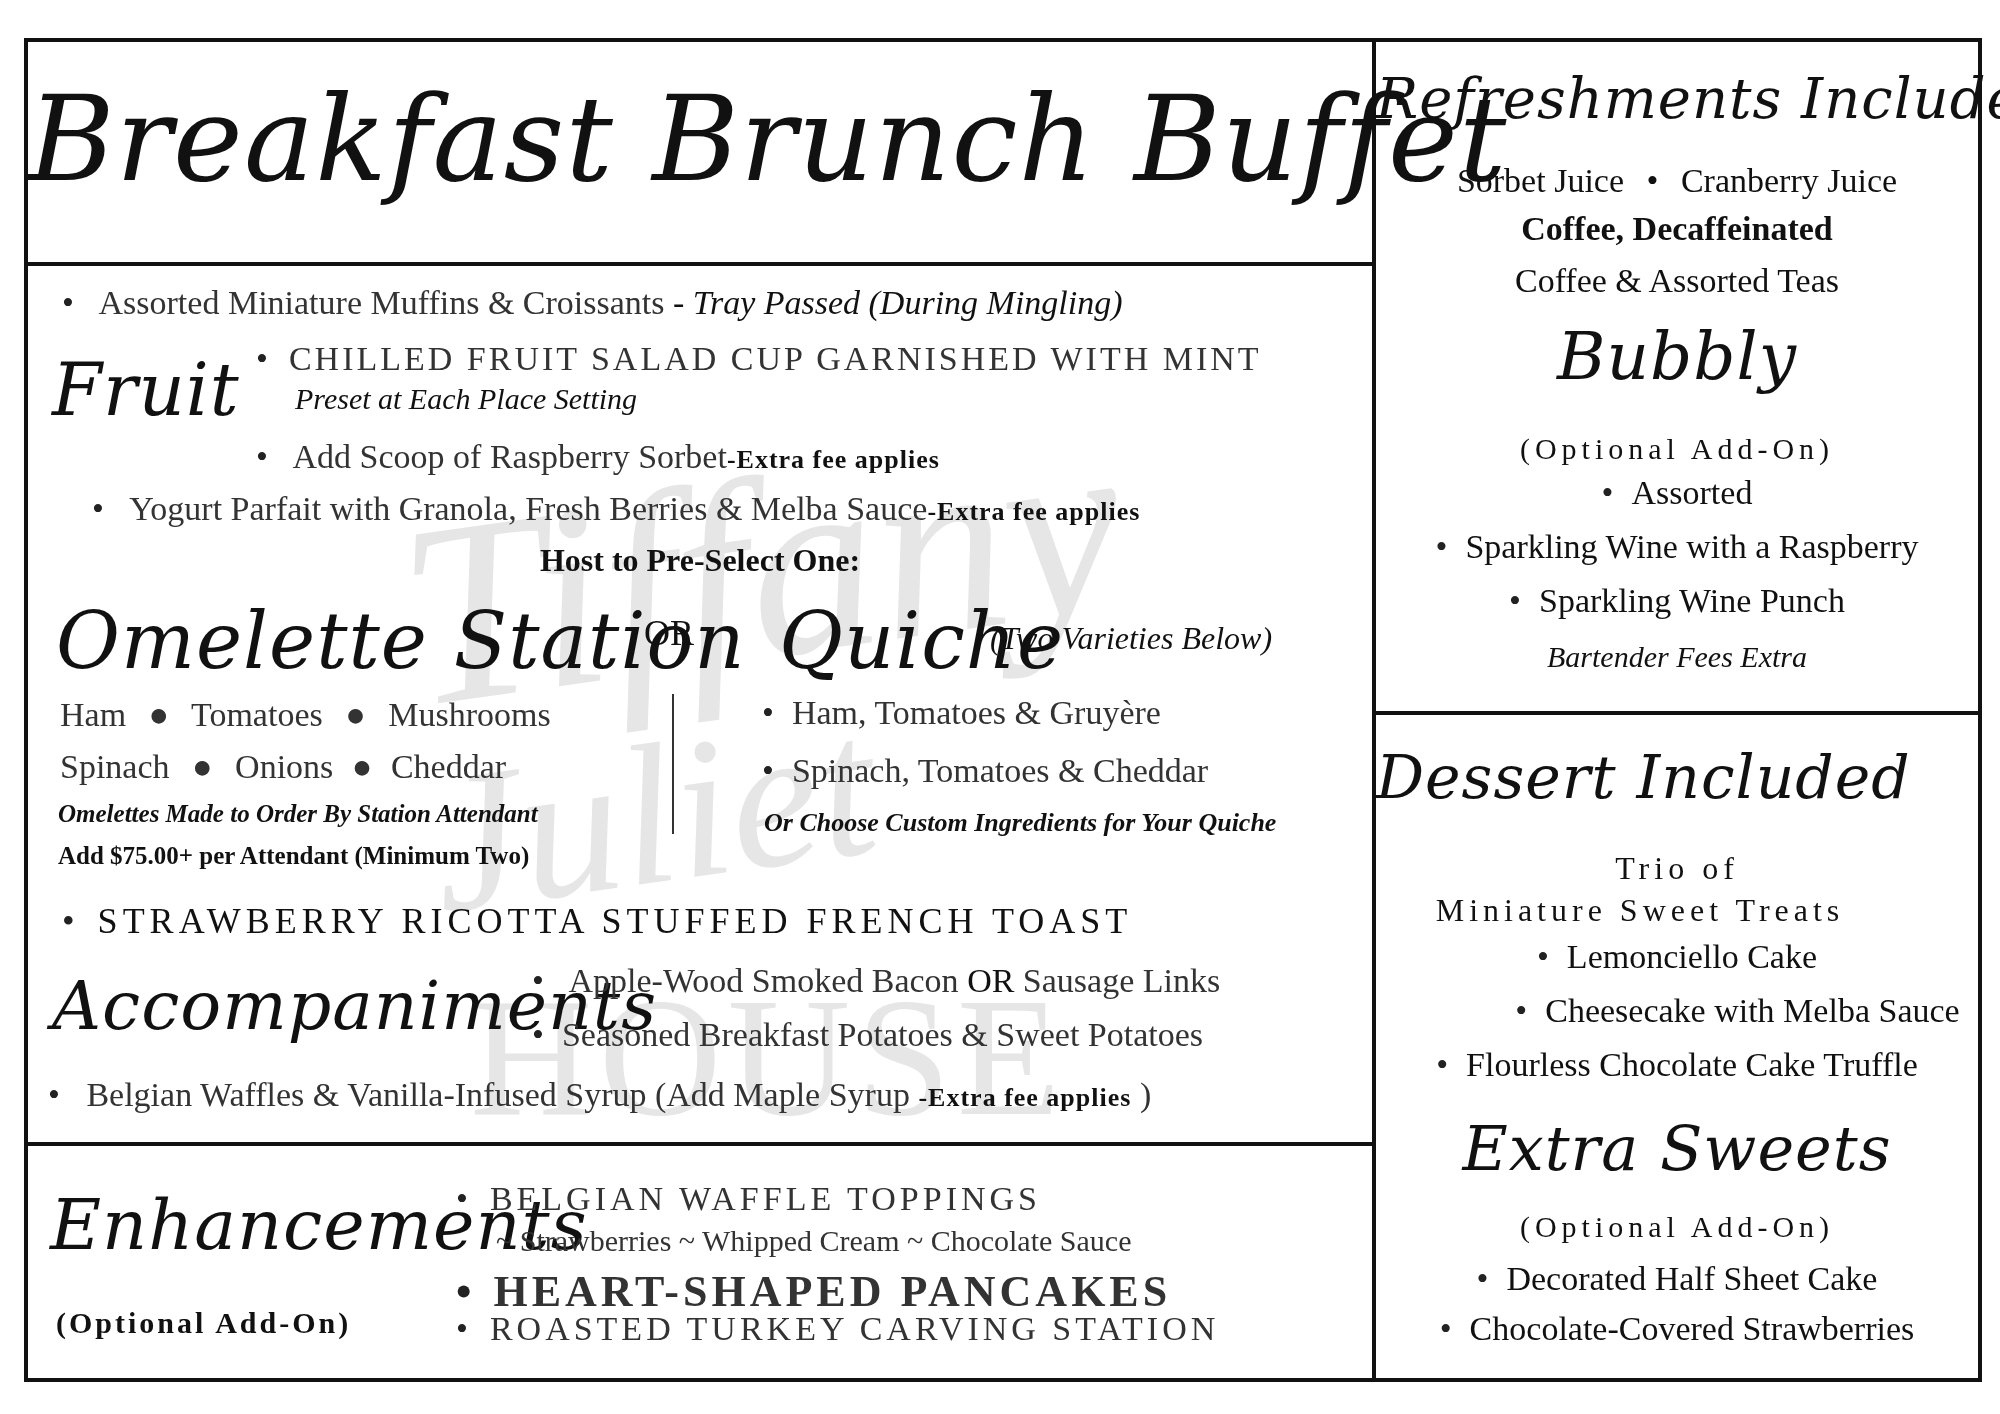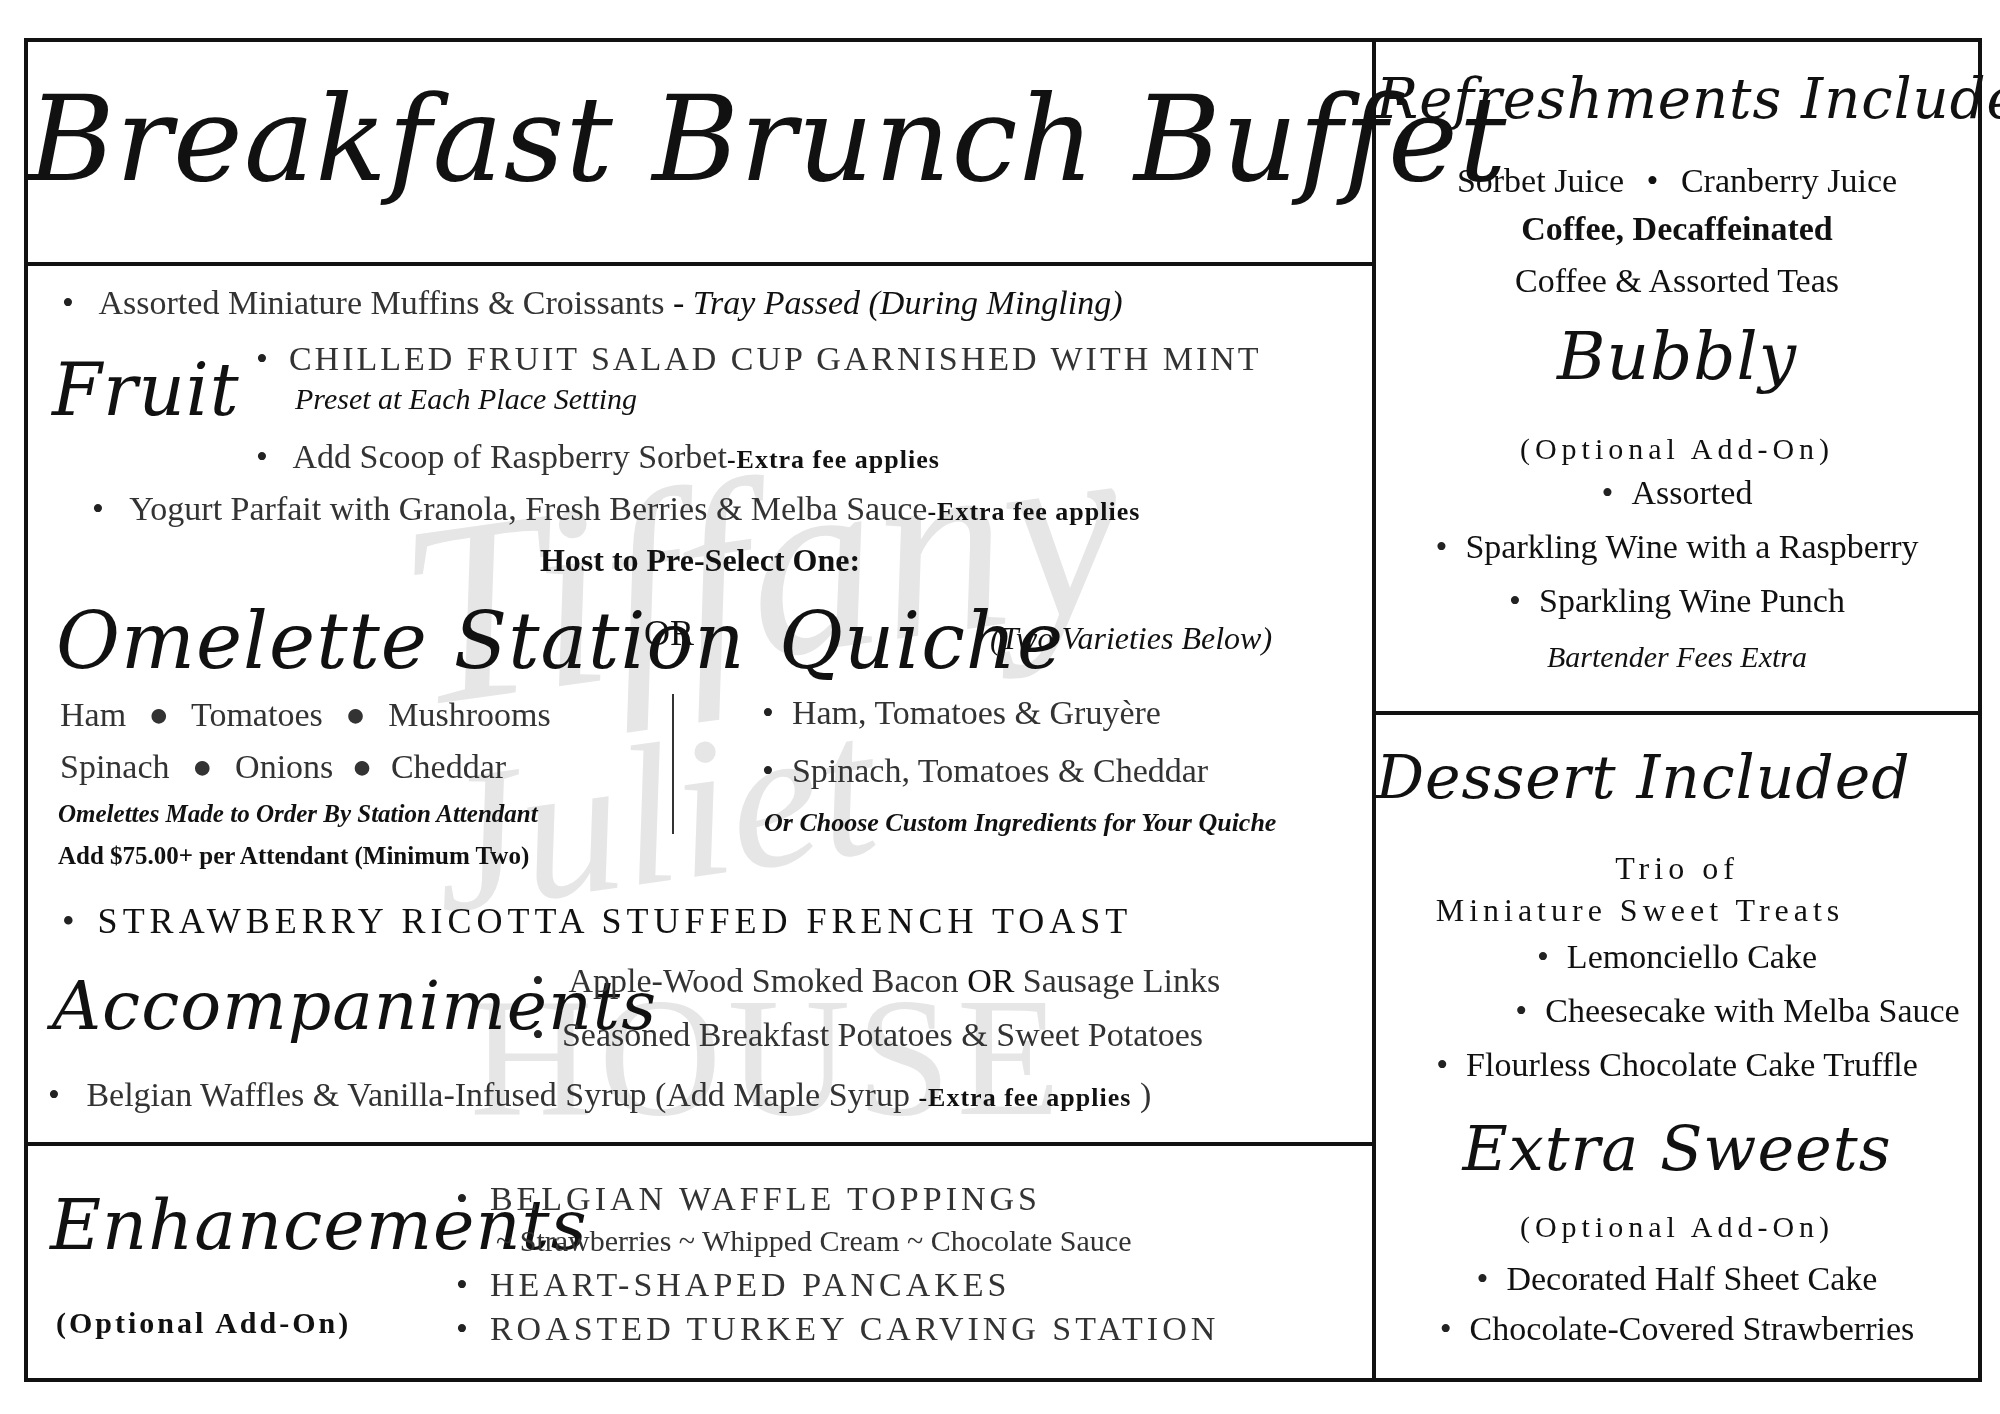--- a/index.html
+++ b/index.html
@@ -86,21 +86,21 @@
 <div class="layer serif bullet" style="left:532px; top:1016px; font-size:34px;">Seasoned Breakfast Potatoes &amp; Sweet Potatoes</div>
 
 <div class="layer serif bullet" style="left:48px; top:1076px; font-size:34px;">
   <span>Belgian Waffles &amp; Vanilla-Infused Syrup (Add Maple Syrup </span><span class="bold dark" style="font-size:26px; letter-spacing:1px;">-Extra fee applies</span><span> )</span>
 </div>
 
 <div class="layer script" style="left:50px; top:1184px; font-size:70px;">Enhancements</div>
 <div class="layer serif dark" style="left:56px; top:1306px; font-size:30px; letter-spacing:3px; font-weight:bold;">(Optional Add-On)</div>
 <div class="layer serif bullet caps" style="left:456px; top:1180px; font-size:34px;">BELGIAN WAFFLE TOPPINGS</div>
 <div class="layer serif" style="left:496px; top:1224px; font-size:30px;">~ Strawberries  ~ Whipped Cream ~  Chocolate Sauce</div>
-<div class="layer serif bullet caps" style="left:456px; top:1266px; font-size:34px;">HEART-SHAPED PANCAKES</div>
+<div class="layer serif bullet caps" style="left:456px; top:1266px; font-size:44px;font-weight:bold;">HEART-SHAPED PANCAKES</div>
 <div class="layer serif bullet caps" style="left:456px; top:1310px; font-size:34px;">ROASTED TURKEY CARVING STATION</div>
 
 <div class="layer script center" style="left:1376px; top:66px; width:602px; font-size:56px;">Refreshments Included</div>
 <div class="layer serif dark center" style="left:1376px; top:162px; width:602px; font-size:34px;">
   <span>Sorbet Juice</span>
   <span style="margin:0 14px;">•</span>
   <span>Cranberry Juice</span>
 </div>
 <div class="layer serif dark center" style="left:1376px; top:210px; width:602px; font-size:34px;font-weight:bold;">Coffee, Decaffeinated</div>
 <div class="layer serif dark center" style="left:1376px; top:262px; width:602px; font-size:34px;">Coffee &amp; Assorted Teas</div>

